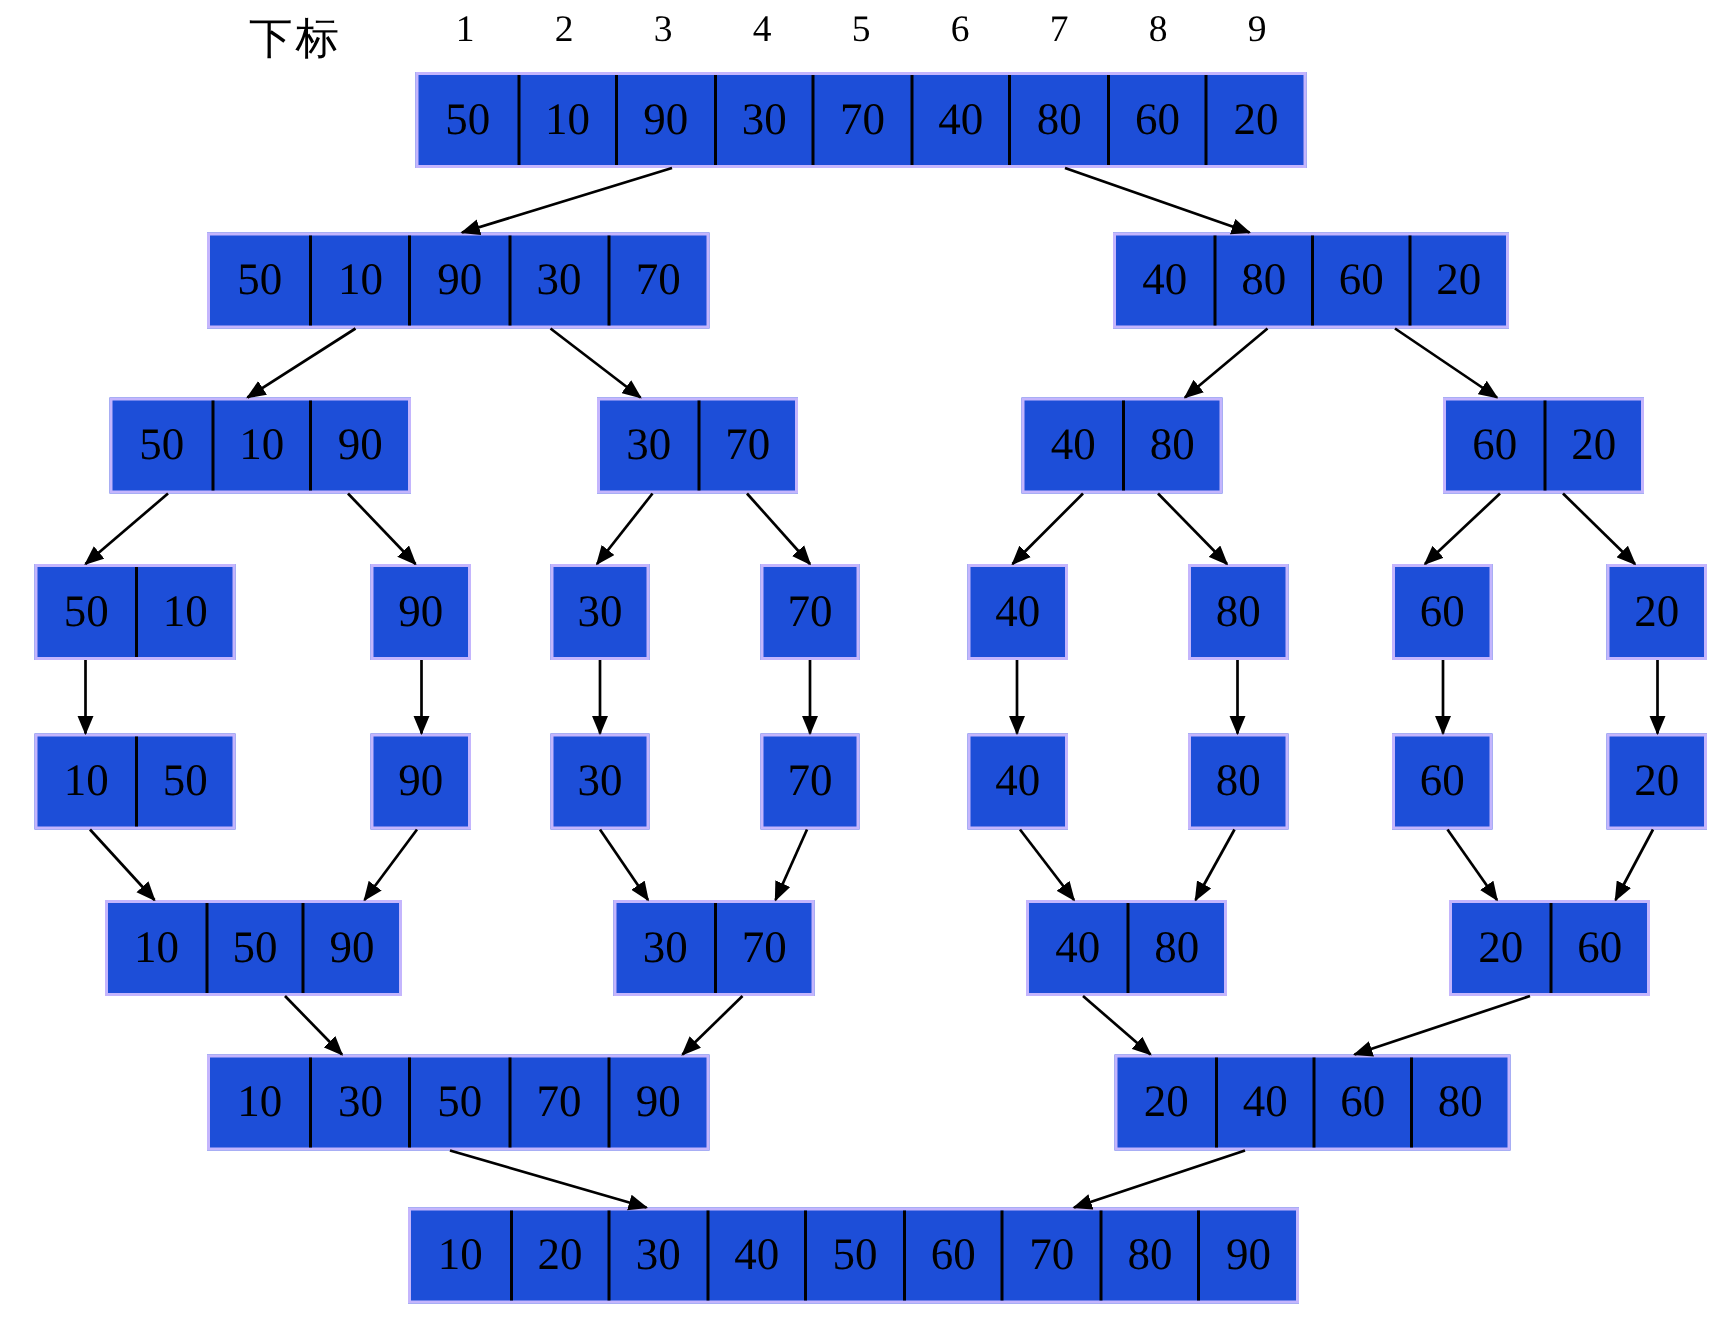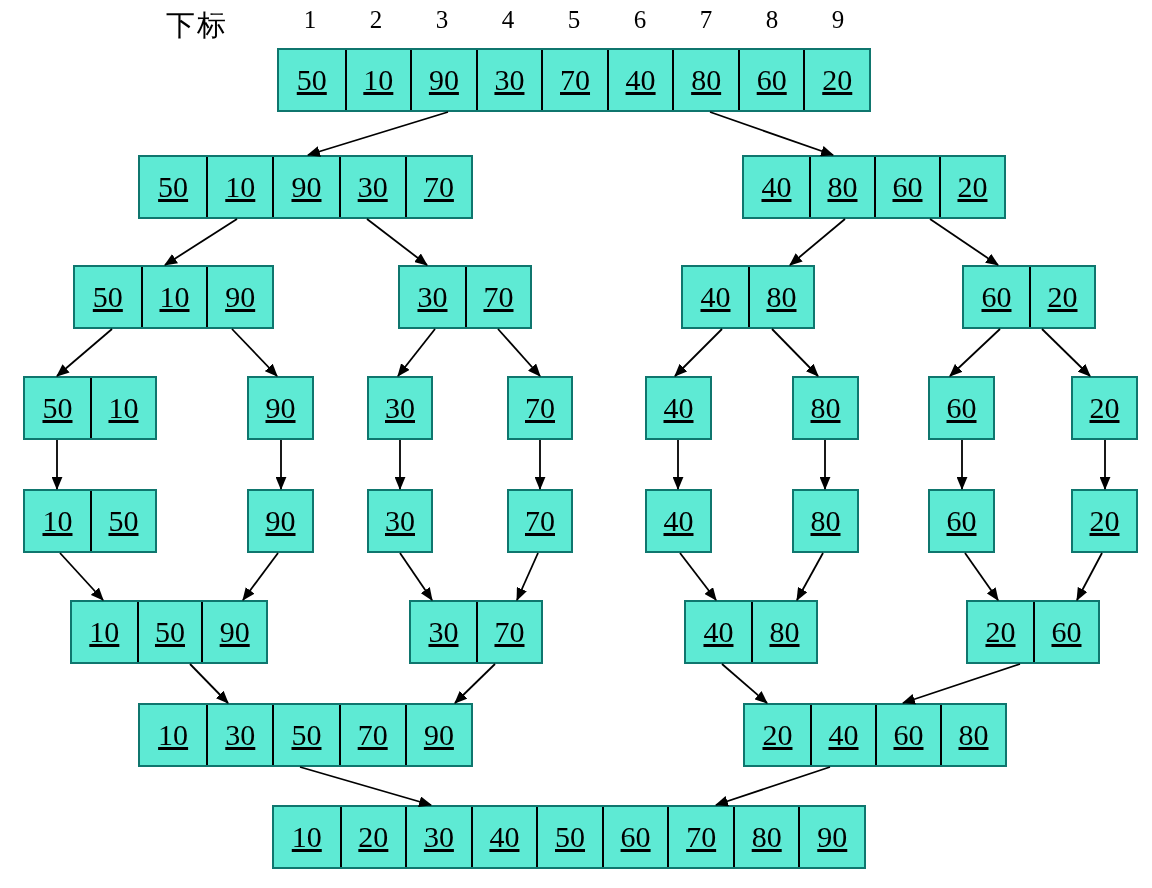--- a/index.html
+++ b/index.html
@@ -25,24 +25,23 @@
     top: 6px;
     transform: translateX(-50%);
     font-size: 25px;
     color: #000;
     line-height: 28px;
   }
   .array-box {
     position: absolute;
     display: flex;
     box-sizing: border-box;
-    border: 2px solid #0f766e;
-    background: #5eead4;
+    border: 2px solid #c4b5fd;
+    background: #1d4ed8;
     height: 64px;
-    text-decoration: underline;
   }
   .array-cell {
     box-sizing: border-box;
     display: flex;
     align-items: center;
     justify-content: center;
     font-size: 30px;
     color: #000;
     border-left: 2px solid #000;
   }

